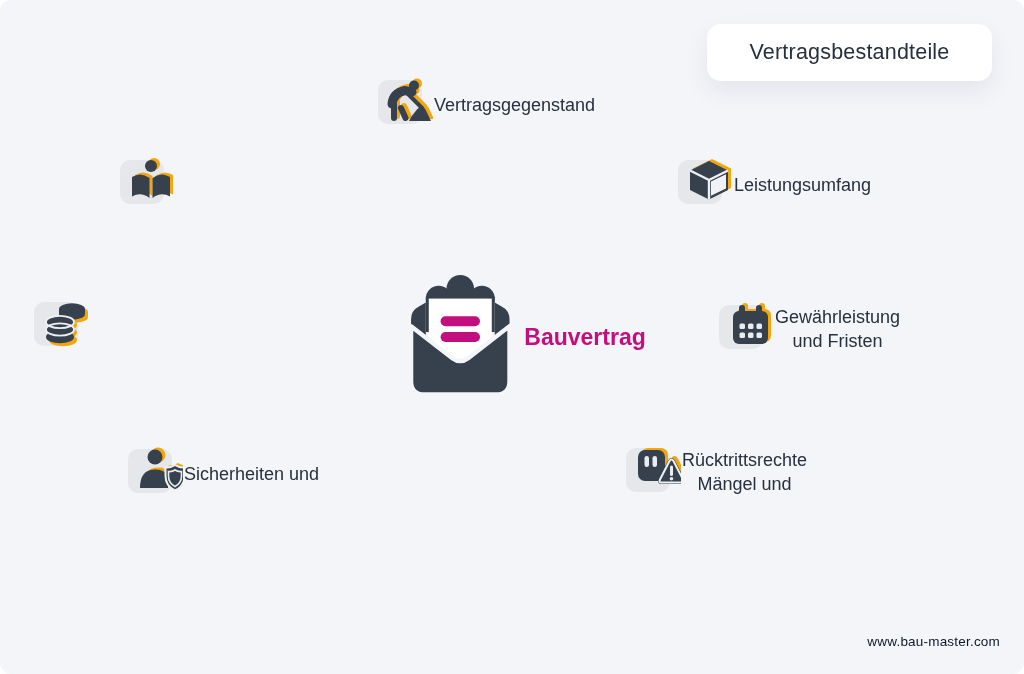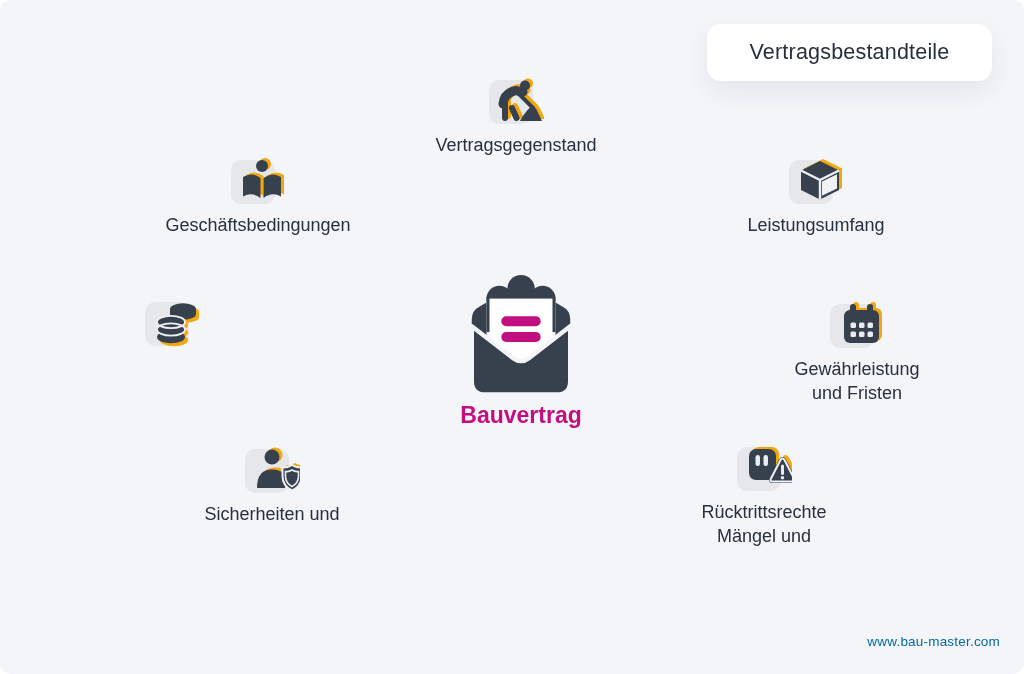--- a/index.html
+++ b/index.html
@@ -14,45 +14,45 @@
 
   
   .title-card{position:absolute;left:707px;top:24px;width:285px;height:57px;
     background:var(--card);border-radius:14px;
     box-shadow:0 10px 24px rgba(35,48,70,.08);
     display:flex;align-items:center;justify-content:center;
     font-size:21.5px;font-weight:500;color:var(--text);letter-spacing:.2px;}
 
   
   .item{position:absolute;transform:translateX(-50%);width:280px;
-        display:flex;flex-direction:column;align-items:center;}
+        display:flex;flex-direction:row;align-items:center;}
   .icon-wrap{position:relative;width:58px;height:52px;display:block;}
   .icon-bg{position:absolute;left:2px;top:4px;width:44px;height:44px;
            border-radius:10px;background:var(--iconbg);}
   .glyph{position:absolute;left:9px;top:1px;width:48px;height:48px;}
   .amber{color:var(--amber);}
   .ink{color:var(--ink);}
   .label{margin-top:5px;font-size:18px;line-height:24px;font-weight:500;
          color:var(--text);text-align:center;}
   .label span{display:block;}
 
   
   .center-node{position:absolute;left:521px;top:272px;transform:translateX(-50%);
-               display:flex;flex-direction:column;align-items:center;}
+               display:flex;flex-direction:row;align-items:center;}
   .center-node svg{width:128px;height:128px;}
   .center-label{margin-top:2px;font-size:23px;font-weight:700;color:var(--magenta);}
   .f-ink{fill:var(--ink);}
   .f-white{fill:#FFFFFF;}
   .f-mag{fill:var(--magenta);}
   .f-lite{fill:#E9ECF1;}
   .s-lite{stroke:#EDF0F4;}
   .env-body{fill:var(--ink);stroke:var(--bg);stroke-width:4.5;stroke-linejoin:round;}
 
   .watermark{position:absolute;right:24px;top:634px;font-size:13.5px;
-             color:#0369a1;letter-spacing:.2px;}
+             color:#0f172a;letter-spacing:.2px;}
 </style>
 </head>
 <body>
 
 <div class="canvas">
 
   <div class="title-card">
     <span>Vertragsbestandteile</span>
   </div>
 
@@ -88,21 +88,20 @@
           <circle cx="24" cy="9" r="6" fill="currentColor"></circle>
           <path d="M5,20 Q14,14.5 22.5,21 L22.5,41 Q14,34.5 5,39.5 Z" fill="currentColor"></path>
           <path d="M43,20 Q34,14.5 25.5,21 L25.5,41 Q34,34.5 43,39.5 Z" fill="currentColor"></path>
         </g>
           </defs>
         <use href="#gb" class="amber" x="3" y="-2"></use>
         <use href="#gb" class="ink"></use>
       </svg>
     </span>
     <div class="label">
-      <span>Geschäftsbedingungen</span>
     </div>
   </div>
 
   <div class="item" style="left:816px;top:156px">
     <span class="icon-wrap">
       <span class="icon-bg"></span>
       <svg class="glyph" viewBox="0 0 48 48" aria-hidden="true">
         <defs>
             <g id="gcu">
           <polygon points="24,4 43,13.5 43,33 24,42.5 5,33 5,13.5" fill="currentColor"></polygon>
@@ -160,21 +159,21 @@
         <rect x="22" y="30.5" width="5.5" height="5.5" rx="1.5" class="f-lite"></rect>
         <rect x="30.5" y="30.5" width="5.5" height="5.5" rx="1.5" class="f-lite"></rect>
       </svg>
     </span>
     <div class="label">
       <span>Gewährleistung</span>
       <span>und Fristen</span>
     </div>
   </div>
 
-  <div class="item" style="left:272px;top:445px">
+  <div class="item" style="left:266px;top:445px">
     <span class="icon-wrap">
       <span class="icon-bg"></span>
       <svg class="glyph" viewBox="0 0 48 48" aria-hidden="true">
         <defs>
             <g id="gsh">
           <circle cx="20" cy="11" r="7.5" fill="currentColor"></circle>
           <path d="M5,42 Q5,23.5 20,23.5 Q29,23.5 33,29 L33,42 Z" fill="currentColor"></path>
           <path d="M40,19 Q44.5,22 49.5,21.5 L49.5,30 Q49.5,40 40,44.5 Q30.5,40 30.5,30 L30.5,21.5 Q35.5,22 40,19 Z" fill="currentColor"></path>
         </g>
           </defs>

